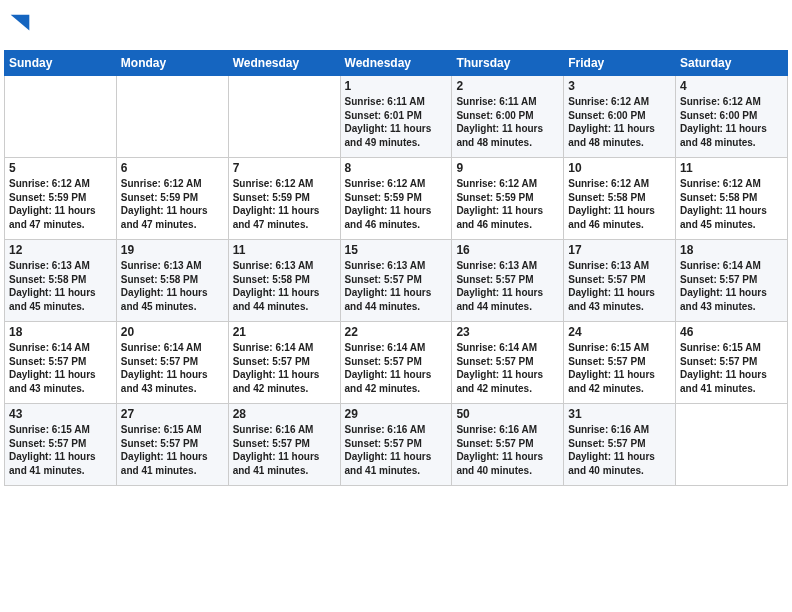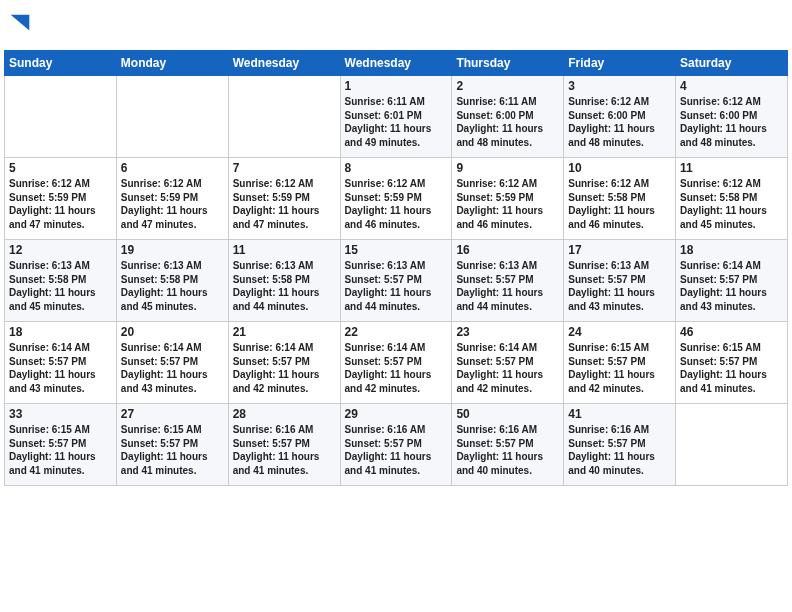--- a/index.html
+++ b/index.html
@@ -308,21 +308,21 @@
           <td>
             <div class="day-num">46</div>
             <div class="day-info" style="white-space: pre-line;">Sunrise: 6:15 AM
 Sunset: 5:57 PM
 Daylight: 11 hours
 and 41 minutes.</div>
           </td>
         </tr>
         <tr>
           <td>
-            <div class="day-num">33</div>
+            <div class="day-num">43</div>
             <div class="day-info" style="white-space: pre-line;">Sunrise: 6:15 AM
 Sunset: 5:57 PM
 Daylight: 11 hours
 and 41 minutes.</div>
           </td>
           <td>
             <div class="day-num">27</div>
             <div class="day-info" style="white-space: pre-line;">Sunrise: 6:15 AM
 Sunset: 5:57 PM
 Daylight: 11 hours
@@ -343,21 +343,21 @@
 and 41 minutes.</div>
           </td>
           <td>
             <div class="day-num">50</div>
             <div class="day-info" style="white-space: pre-line;">Sunrise: 6:16 AM
 Sunset: 5:57 PM
 Daylight: 11 hours
 and 40 minutes.</div>
           </td>
           <td>
-            <div class="day-num">41</div>
+            <div class="day-num">31</div>
             <div class="day-info" style="white-space: pre-line;">Sunrise: 6:16 AM
 Sunset: 5:57 PM
 Daylight: 11 hours
 and 40 minutes.</div>
           </td>
           <td class="empty"></td>
         </tr>
       </tbody>
   </table>
 </div>

